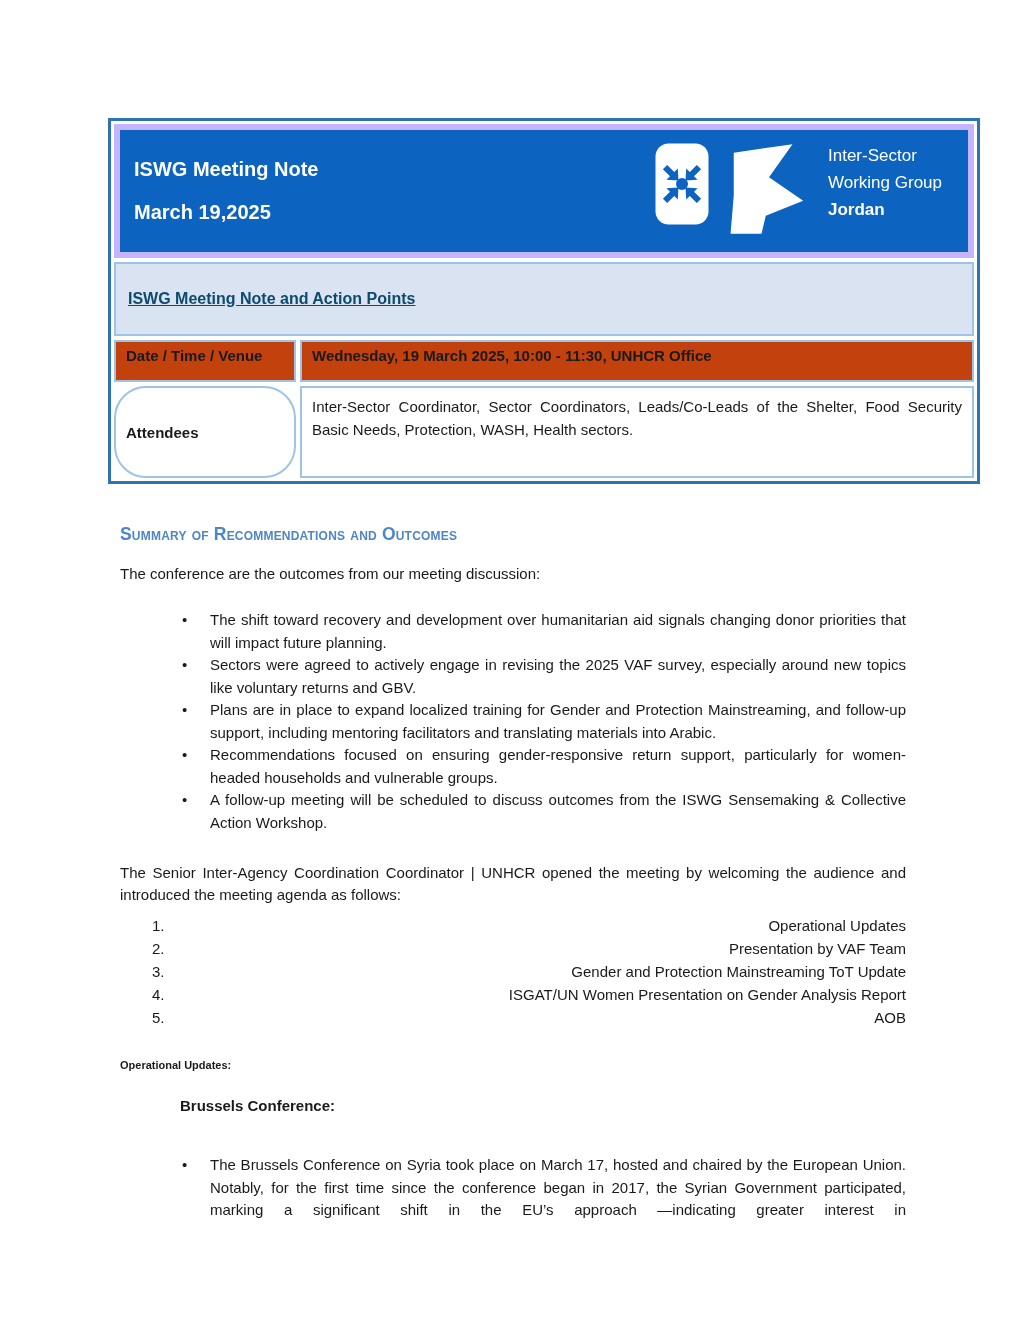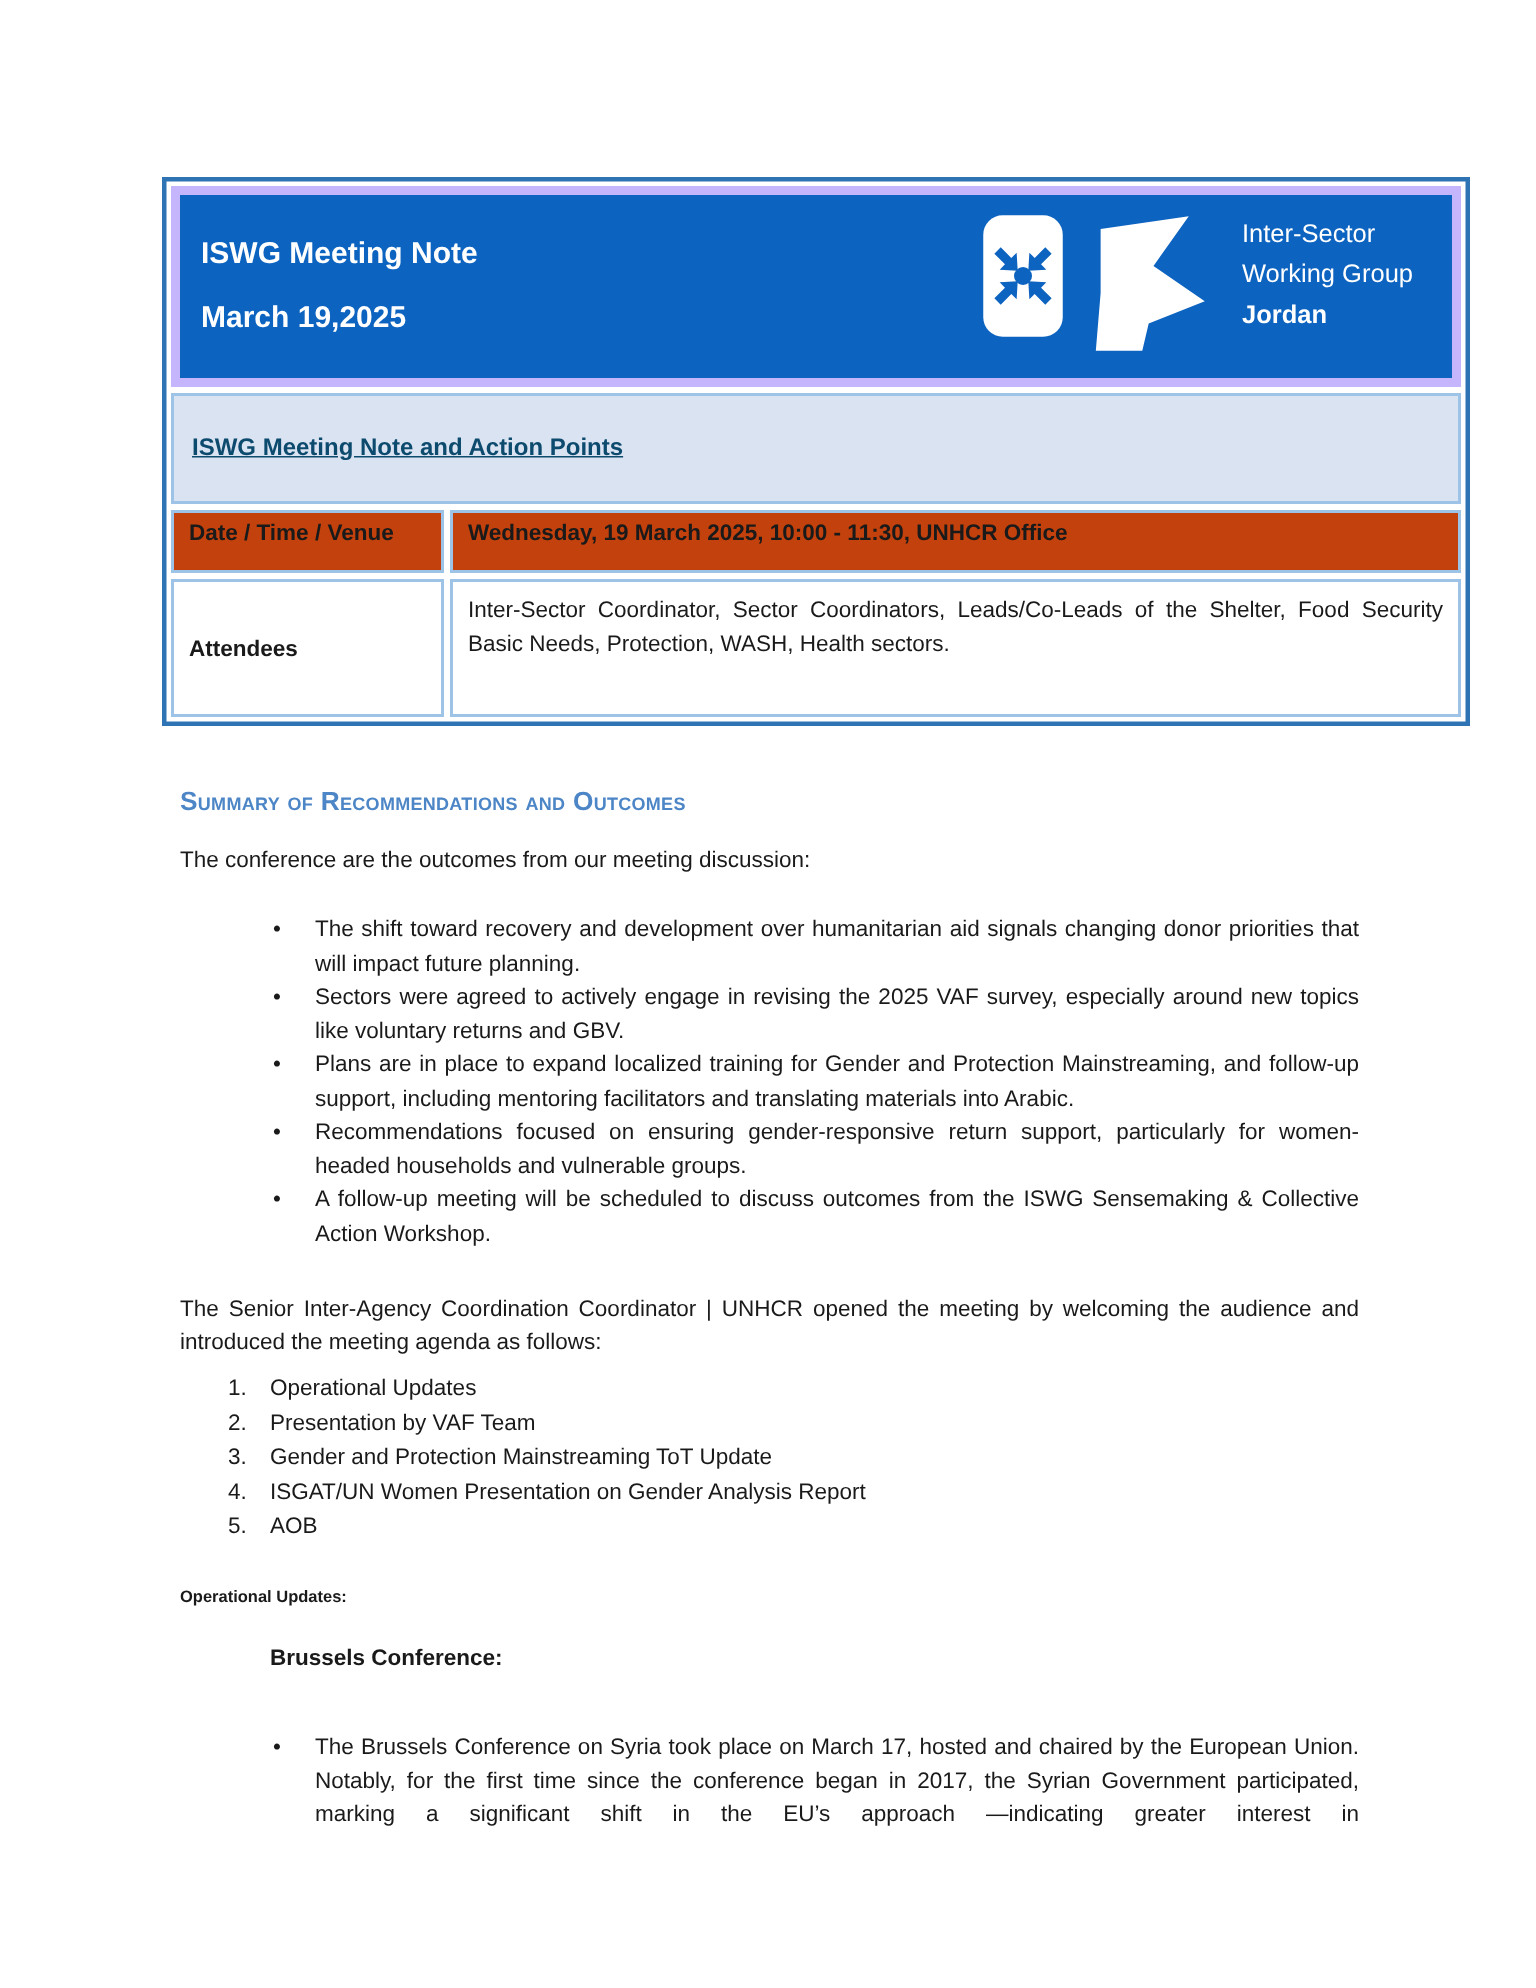--- a/index.html
+++ b/index.html
@@ -52,21 +52,21 @@
   .cell {
     box-sizing: border-box;
     border: 2px solid #9DC3E6;
     padding: 5px 10px;
     font-size: 15px;
   }
   .cell.label { width: 182px; font-weight: bold; }
   .cell.value { flex: 1; }
   .row-date .cell { background: #c2410c; font-weight: bold; height: 42px; }
   .row-att .cell { background: #ffffff; min-height: 92px; }
-  .row-att .cell.label { display: flex; align-items: center; }
+  .row-att .cell.label { display: flex; align-items: center; border-radius: 32px; }
   .row-att .cell.value { text-align: justify; line-height: 23px; padding-top: 7px; }
 
   
   .doc-body { position: absolute; left: 120px; top: 524px; width: 786px; font-size: 15px; }
   .sec-heading {
     margin: 0;
     color: #4D86C6;
     font-size: 17.5px;
     font-weight: bold;
     font-variant: small-caps;
@@ -88,20 +88,21 @@
     font-size: 15px;
   }
   ul.bullets li.cut { text-align-last: justify; }
 
   ol.agenda { list-style: none; counter-reset: ag; margin: 8px 0 0 0; padding: 0; }
   ol.agenda li {
     counter-increment: ag;
     position: relative;
     padding-left: 60px;
     line-height: 23px;
+    text-align: right;
   }
   ol.agenda li::before {
     content: counter(ag) ".";
     position: absolute; left: 32px; top: 0;
   }
 
   .bold-head { margin: 30px 0 0 0; font-weight: bold; font-size: 11px; }
   .sub-head  { margin: 26px 0 0 60px; font-weight: bold; font-size: 15px; }
   ul.bullets.brussels { margin-top: 40px; }
 </style>

